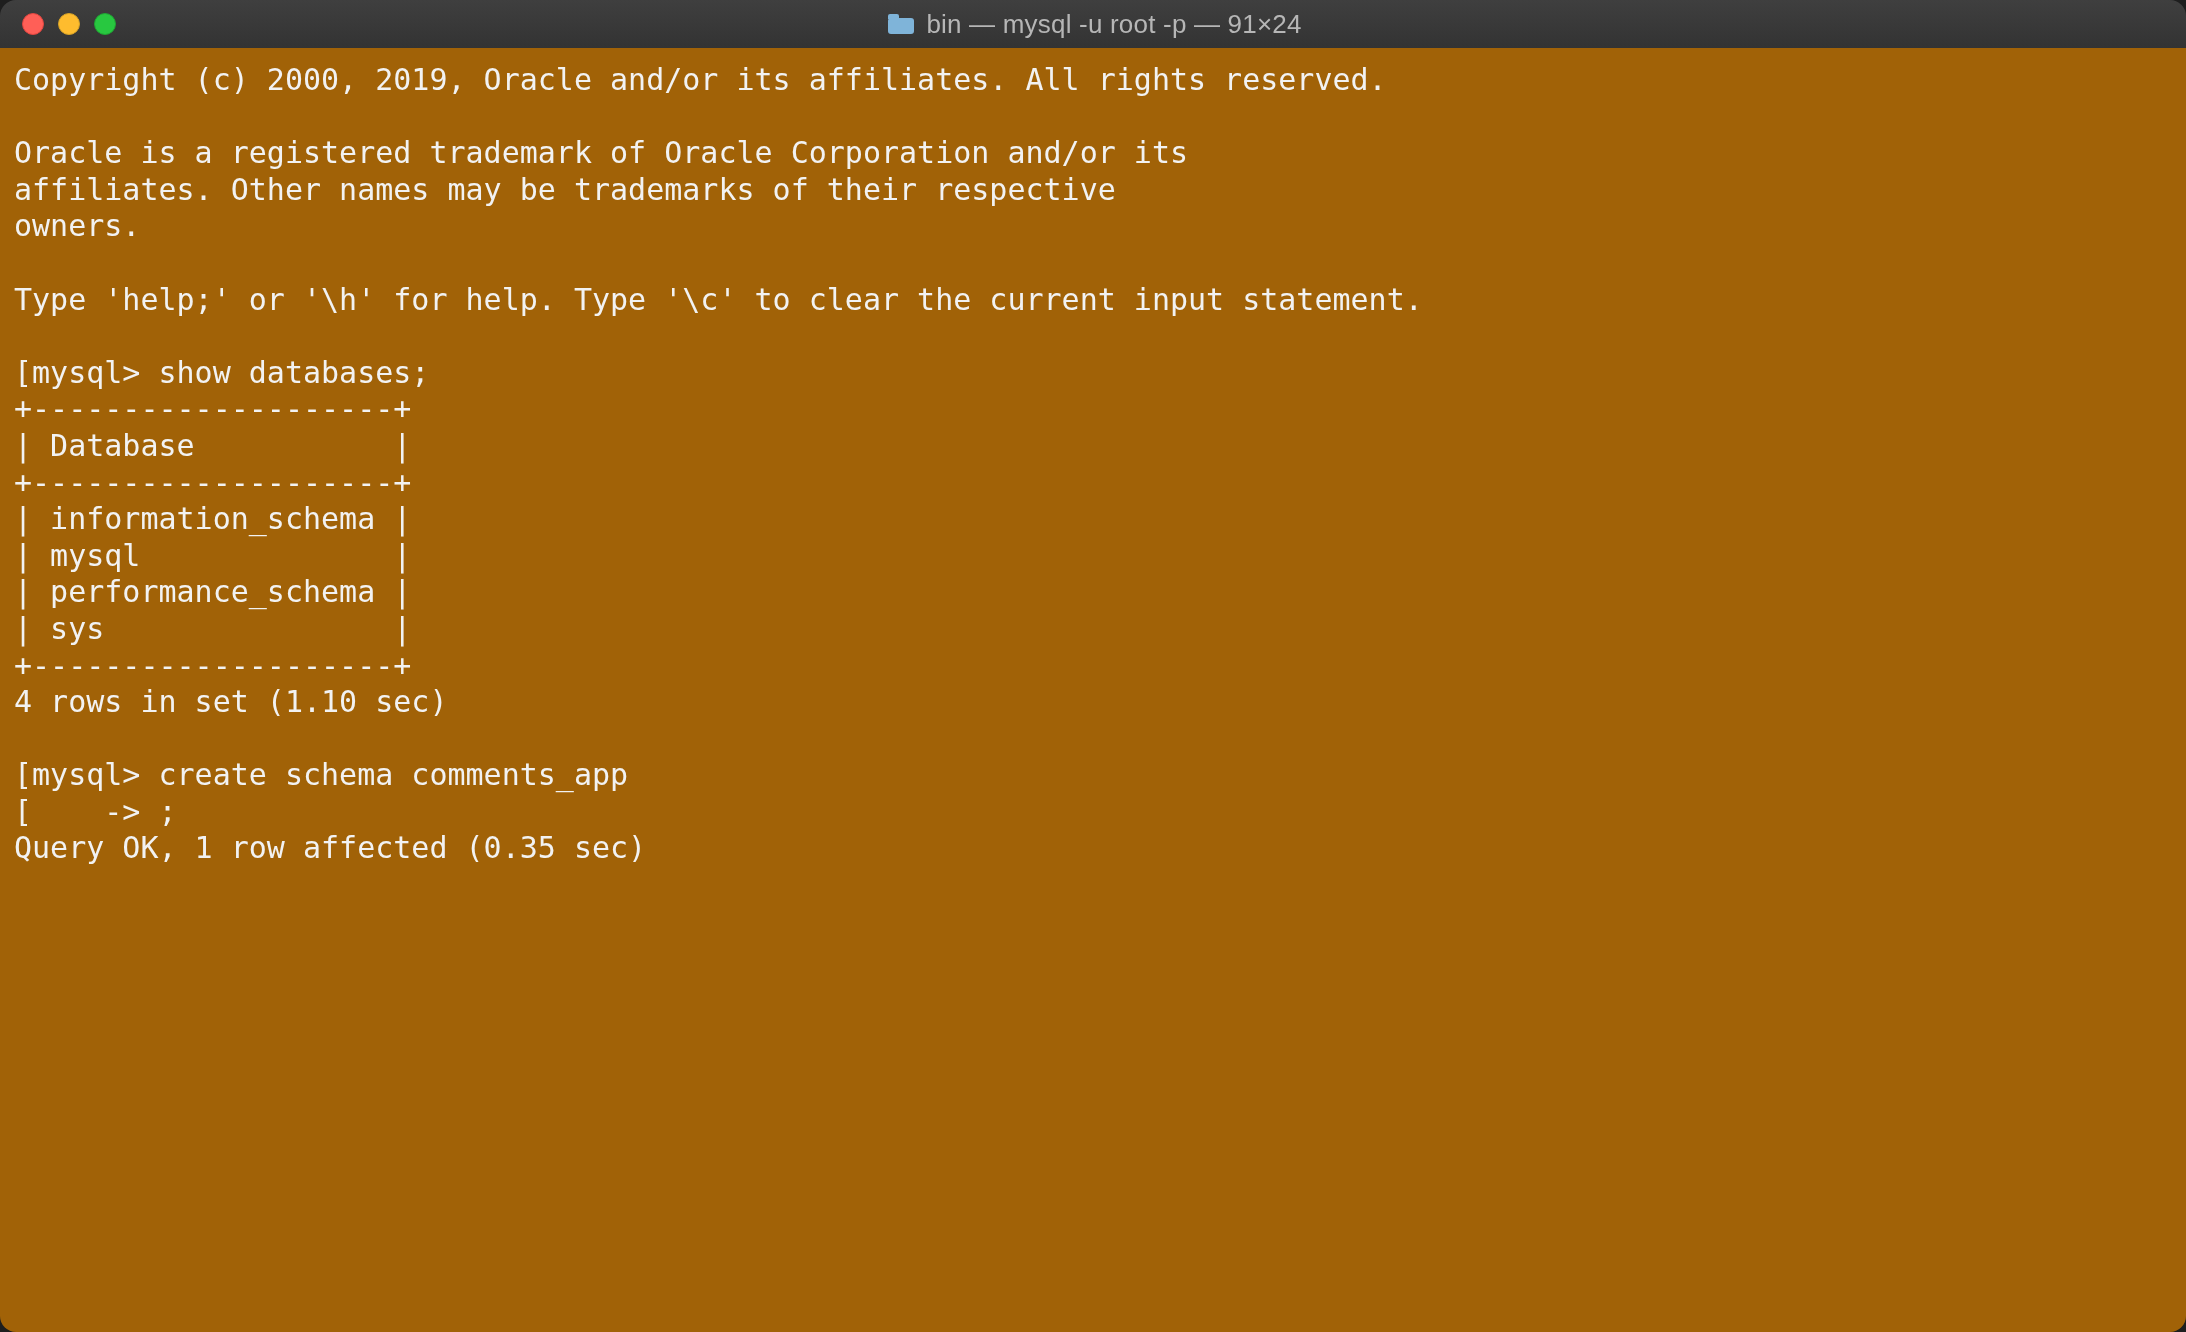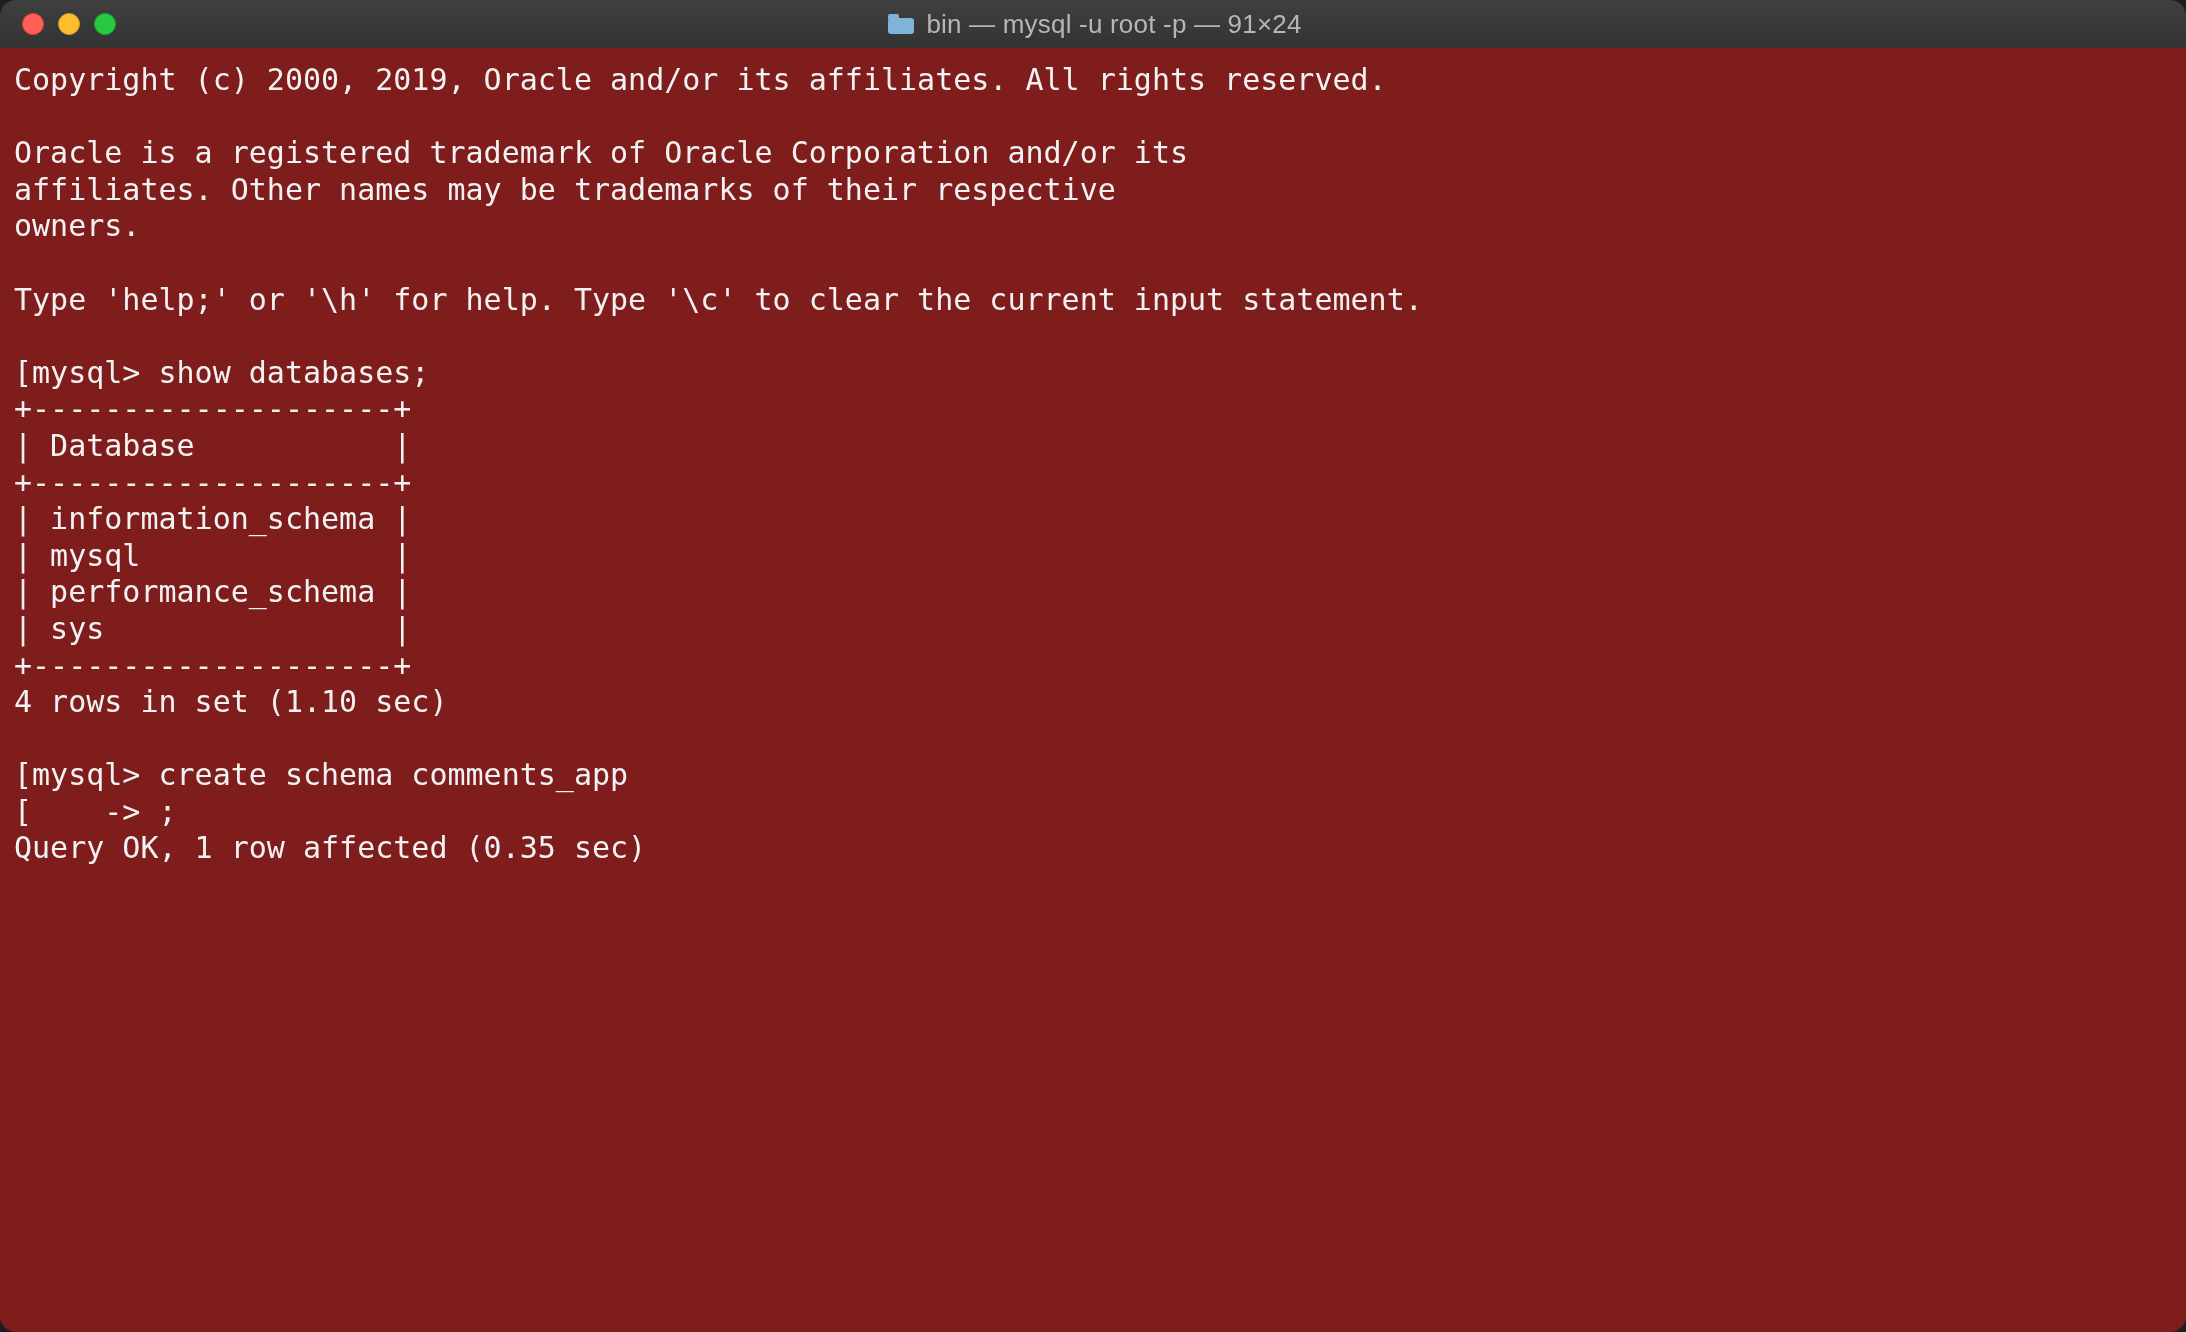--- a/index.html
+++ b/index.html
@@ -72,21 +72,21 @@
   }
   .title-text {
     font-family: -apple-system, "Helvetica Neue", Arial, sans-serif;
     font-size: 26px;
     color: #b6b6b6;
     font-weight: 400;
     letter-spacing: 0.2px;
   }
   .terminal {
     flex: 1 1 auto;
-    background: #7f1d1d;
+    background: #a16207;
     padding: 14px 14px 14px 14px;
   }
   pre.term {
     margin: 0;
     font-family: "SF Mono", Menlo, Consolas, monospace;
     font-size: 30px;
     line-height: 1.22;
     color: #f2f2f2;
     white-space: pre;
   }

